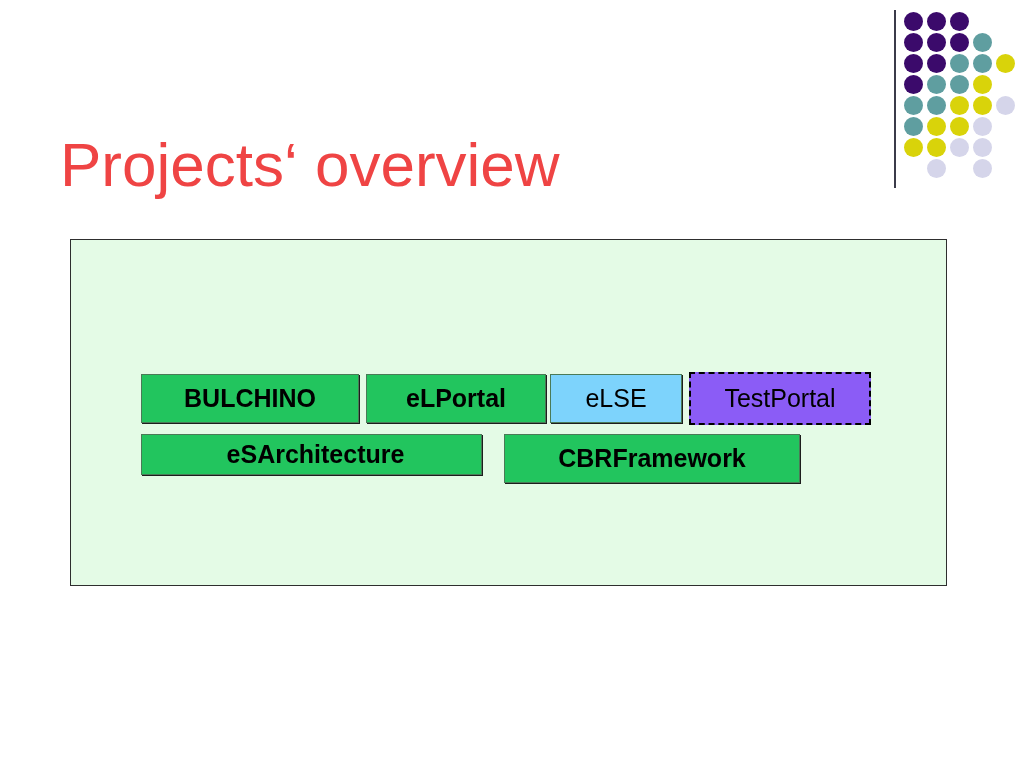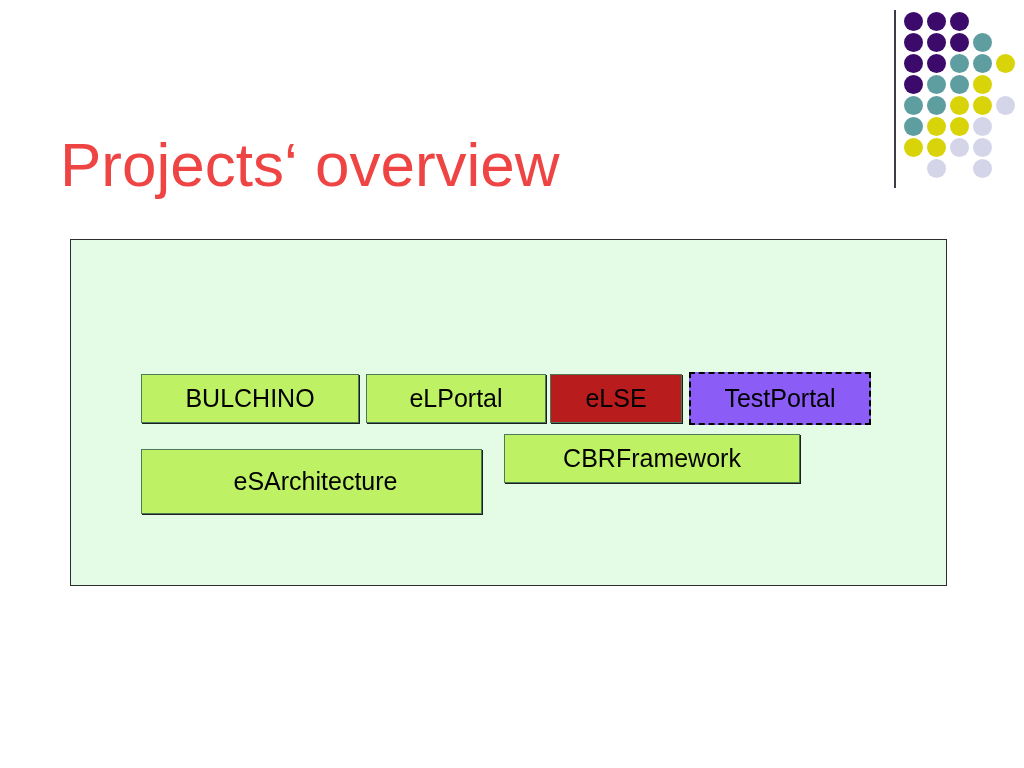--- a/index.html
+++ b/index.html
@@ -86,41 +86,42 @@
     position: absolute;
     box-sizing: border-box;
     display: flex;
     align-items: center;
     justify-content: center;
     font-size: 25px;
     color: #000000;
     white-space: nowrap;
   }
   .proj-box.filled {
-    background: #bef264;
+    background: #22c55e;
     border: 1px solid #4a7a57;
     box-shadow: 1px 1px 0 0 #1d1d1d;
+    font-weight: bold;
   }
   .proj-box.transparent {
-    background: #b91c1c;
+    background: #7dd3fc;
     border: 1px solid #4a7a57;
     box-shadow: 1px 1px 0 0 #1d1d1d;
   }
   .proj-box.dashed {
     background: #8b5cf6;
     border: 2px dashed #000000;
   }
 
   
   #box-bulchino    { left: 70px;  top: 134px; width: 218px; height: 49px; }
   #box-elportal    { left: 295px; top: 134px; width: 180px; height: 49px; }
   #box-else        { left: 479px; top: 134px; width: 132px; height: 49px; }
   #box-testportal  { left: 618px; top: 132px; width: 182px; height: 53px; }
   
-  #box-esarch      { left: 70px;  top: 209px; width: 341px; height: 65px; padding-left: 8px; }
+  #box-esarch      { left: 70px;  top: 194px; width: 341px; height: 41px; padding-left: 8px; }
   #box-cbr         { left: 433px; top: 194px; width: 296px; height: 49px; }
   
   #box-commerce    { left: 70px;  top: 252px; width: 727px; height: 49px; }
 </style>
 </head>
 <body>
 
 <h1 id="slide-title">Projects‘ overview</h1>
 
 <div id="logo-mark">

